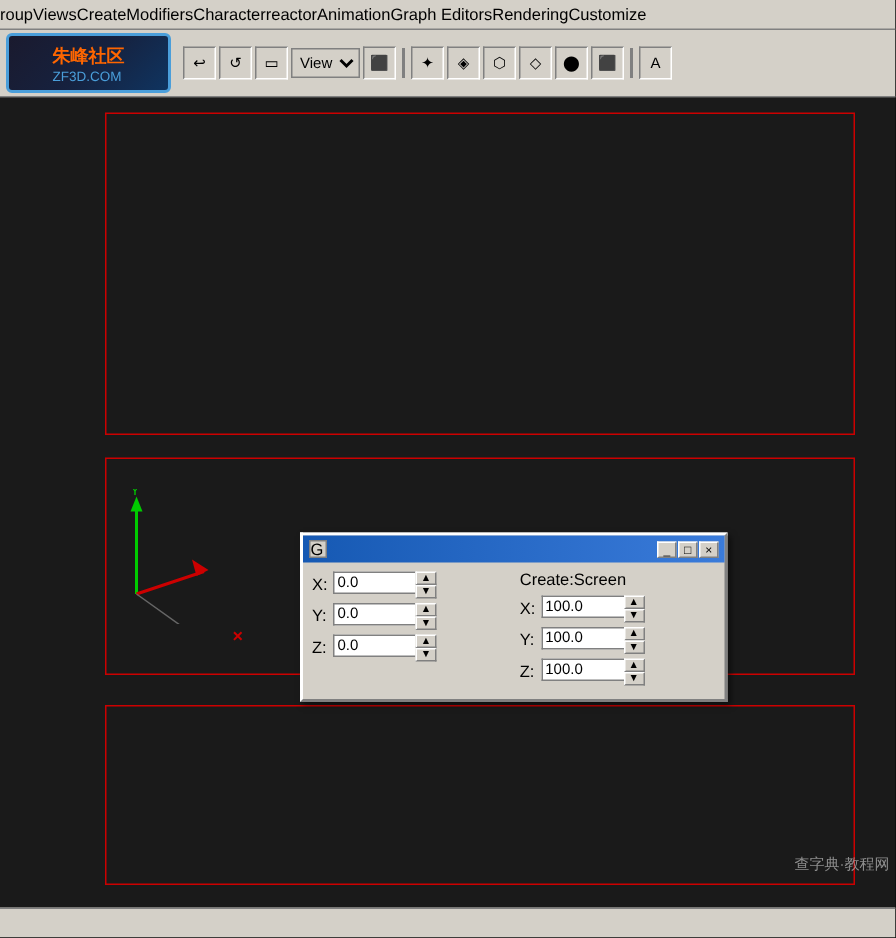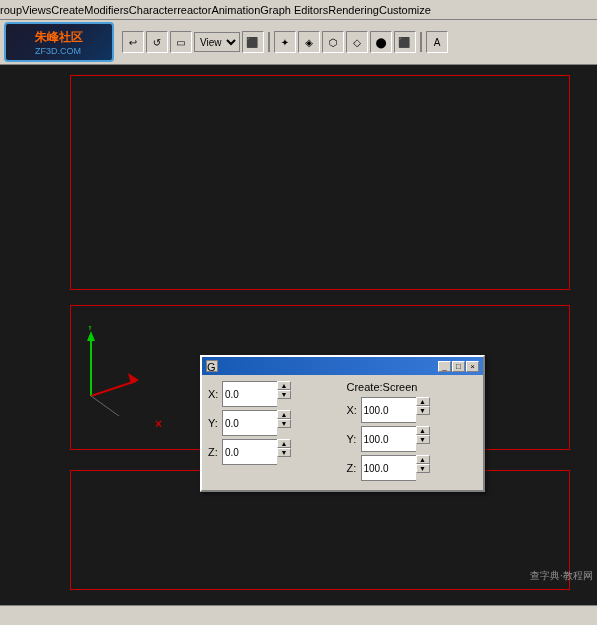--- a/index.html
+++ b/index.html
@@ -208,21 +208,21 @@
       width: 14px;
       font-size: 11px;
       color: #000;
     }
     .dialog-input-group {
       display: flex;
       flex: 1;
     }
     .dialog-input {
       width: 55px;
-      height: 26px;
+      height: 15px;
       background: #fff;
       border: 1px solid #808080;
       border-right: none;
       font-size: 10px;
       padding: 0 2px;
       color: #000;
     }
     .spinner-btns {
       display: flex;
       flex-direction: column;

